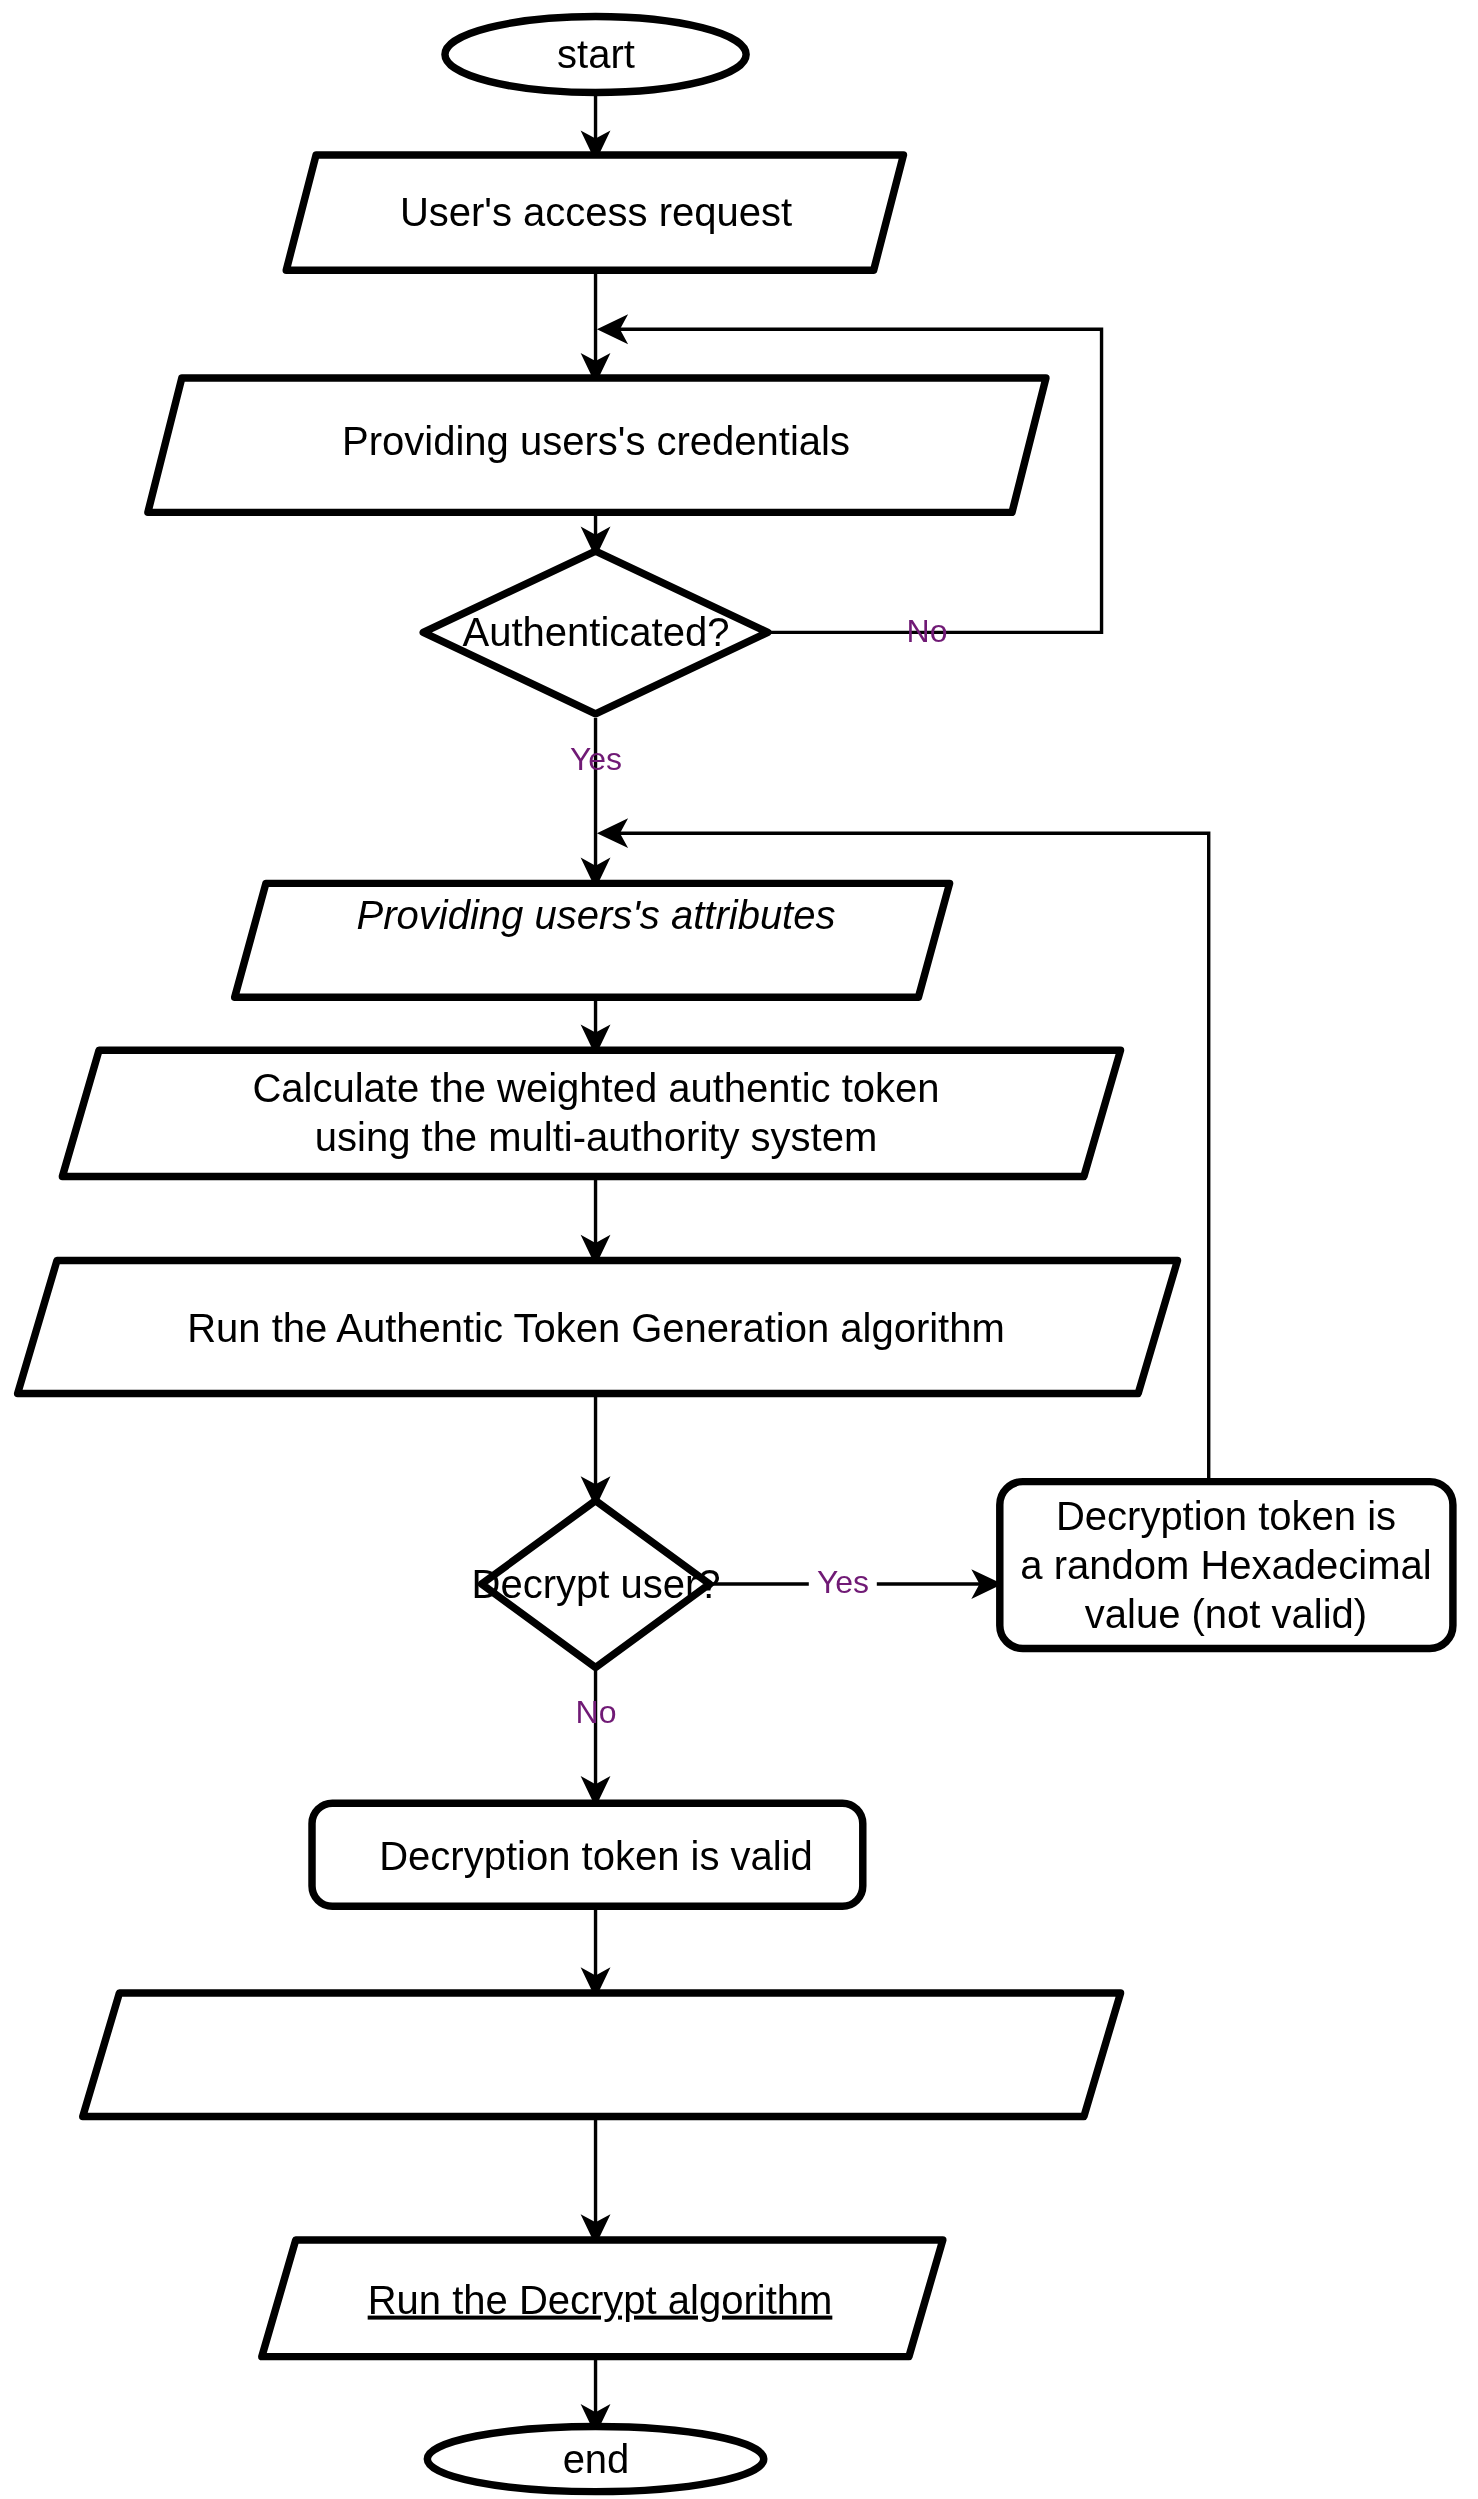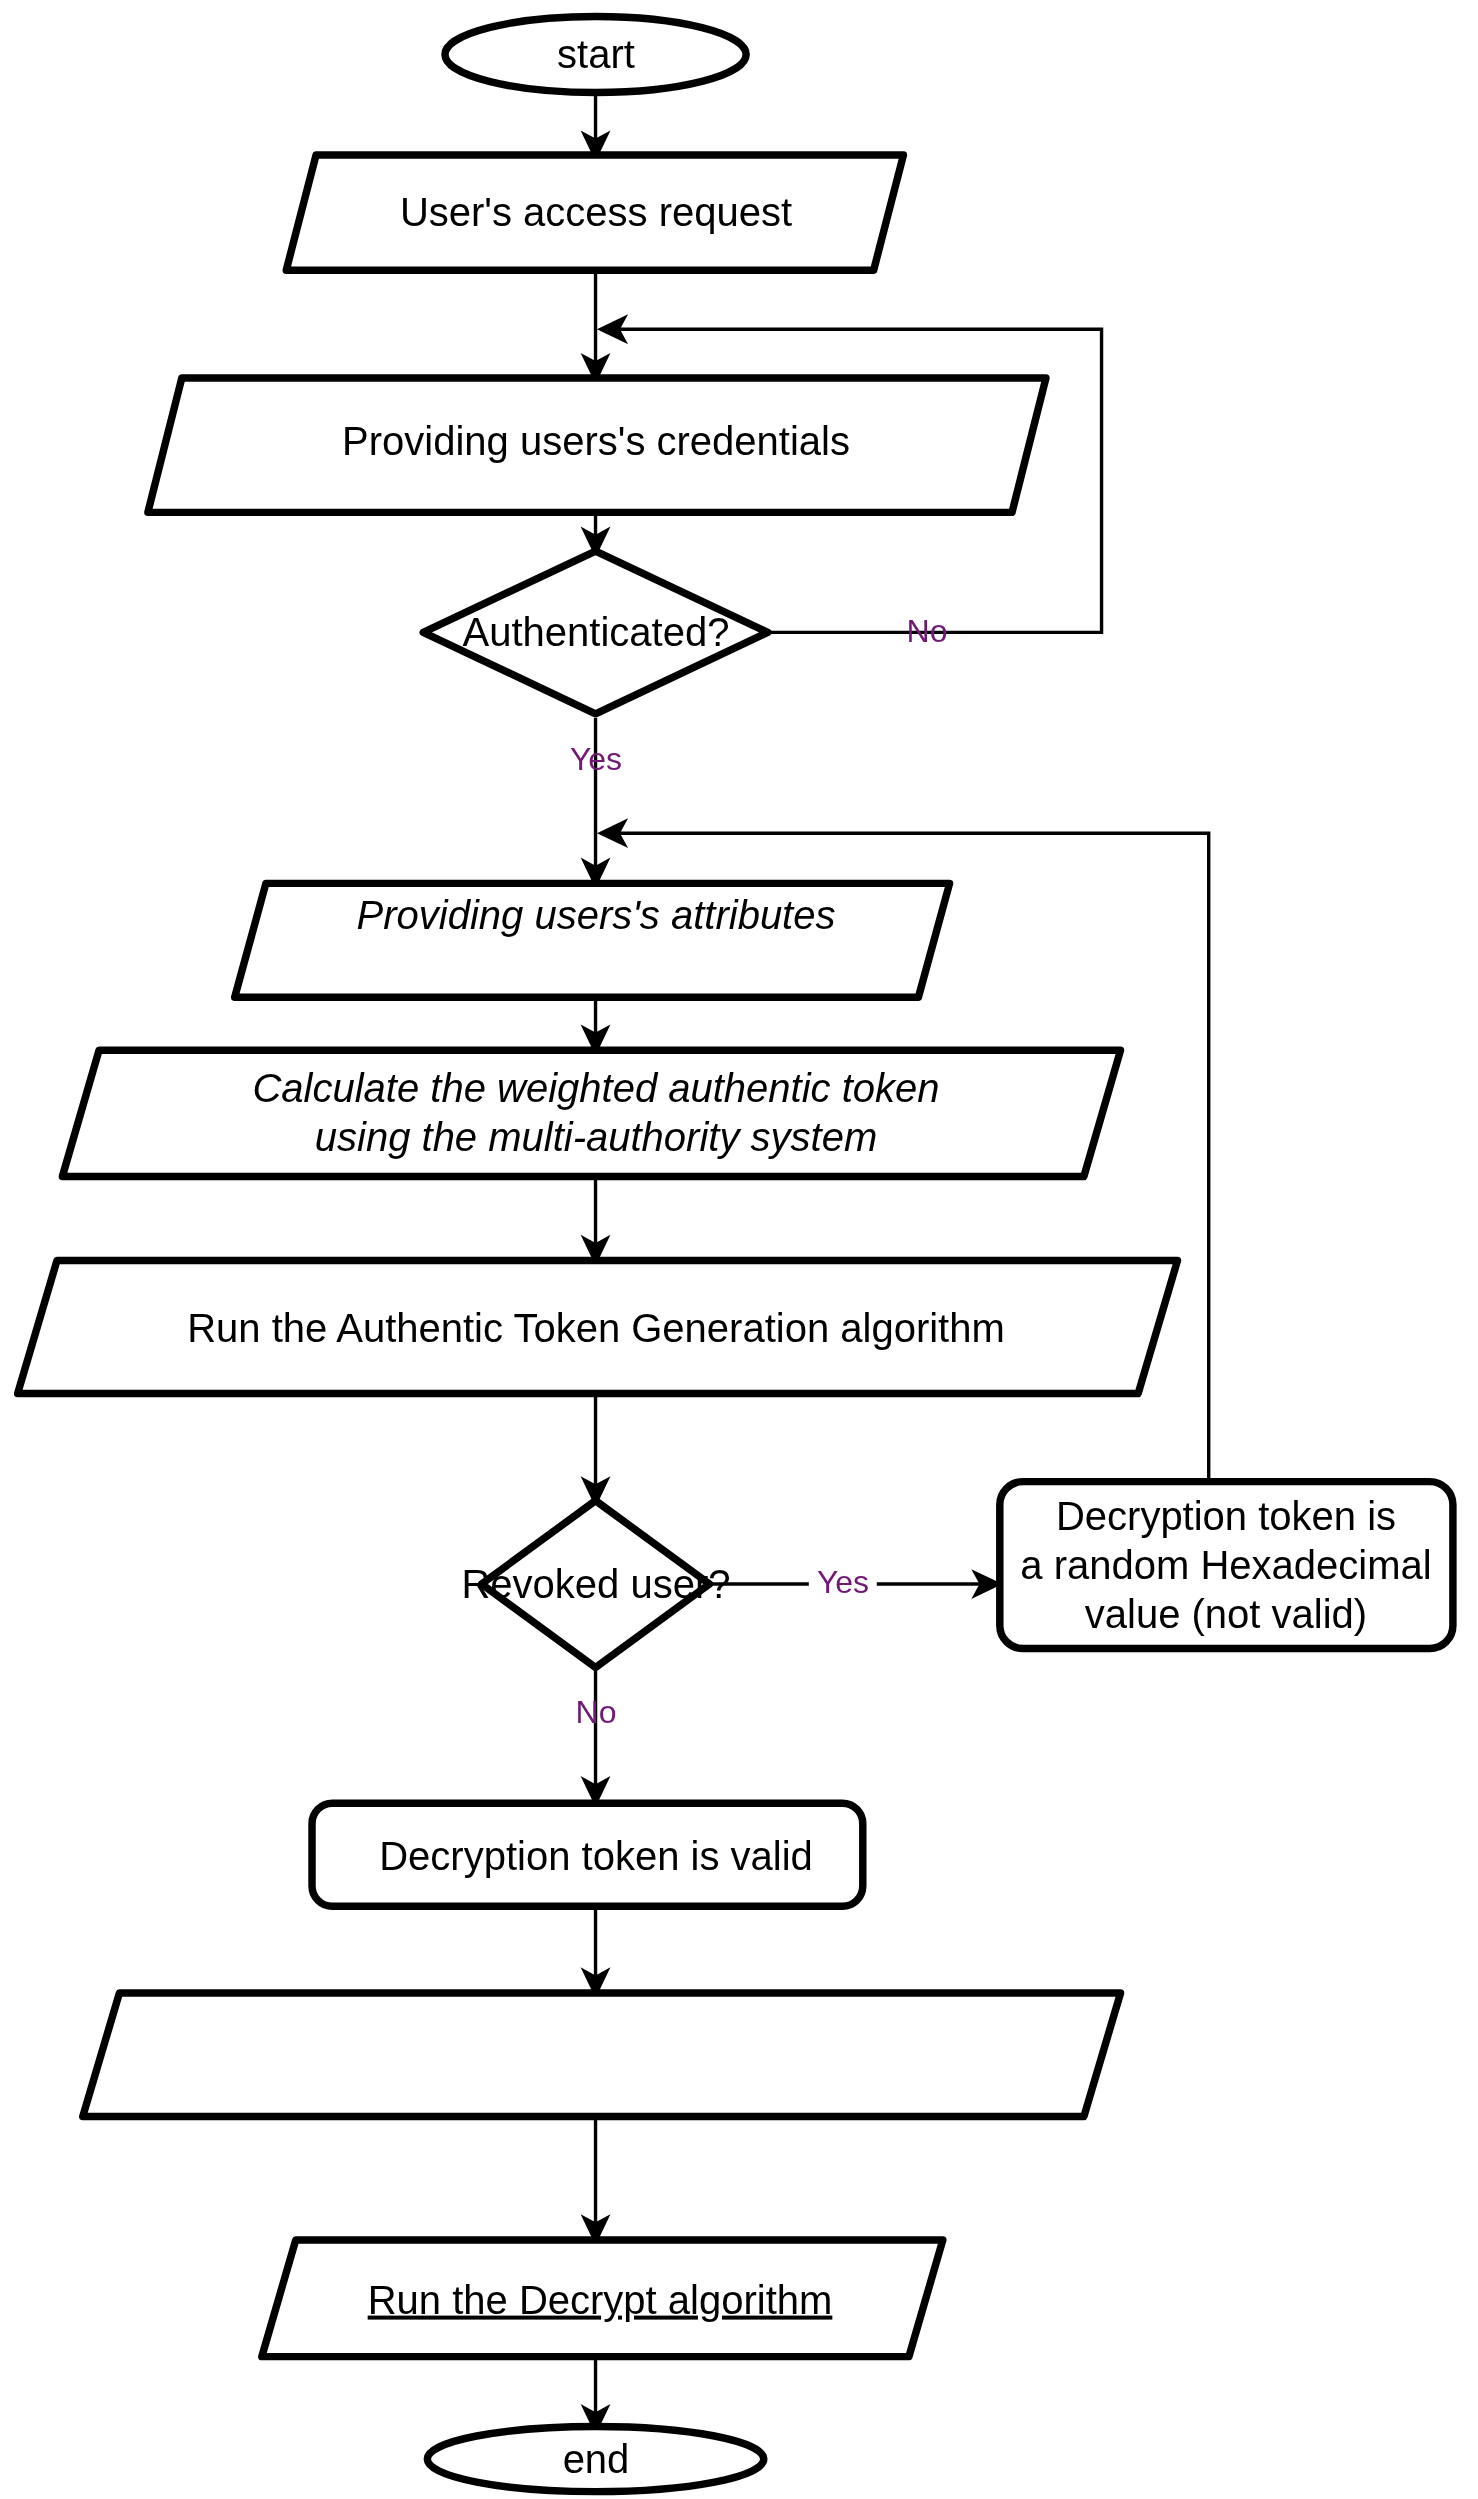--- a/index.html
+++ b/index.html
@@ -172,26 +172,26 @@
   <div class="node-label" style="left:596px; top:54px;">start</div>
 
   <div class="node-label" style="left:596px; top:212px;">User's access request</div>
 
   <div class="node-label" style="left:596px; top:441px;">Providing users's credentials</div>
 
   <div class="node-label" style="left:596px; top:632px;">Authenticated?</div>
 
   <div class="node-label" style="left:596px; top:915px;font-style:italic;">Providing users's attributes</div>
 
-  <div class="node-label" style="left:596px; top:1113px;font-style:italic;">Calculate the weighted authentic token
+  <div class="node-label" style="left:596px; top:1113px;">Calculate the weighted authentic token
 using the multi-authority system</div>
 
   <div class="node-label" style="left:596px; top:1328px;">Run the Authentic Token Generation algorithm</div>
 
-  <div class="node-label" style="left:596px; top:1584px;">Revoked user?</div>
+  <div class="node-label" style="left:596px; top:1584px;">Decrypt user?</div>
 
   <div class="node-label" style="left:1226px; top:1565px; width:434px;">Decryption token is
 a random Hexadecimal
 value (not valid)</div>
 
   <div class="node-label" style="left:596px; top:1856px;">Decryption token is valid</div>
 
 
   <div class="node-label" style="left:600px; top:2300px;text-decoration:underline;">Run the Decrypt algorithm</div>
 

